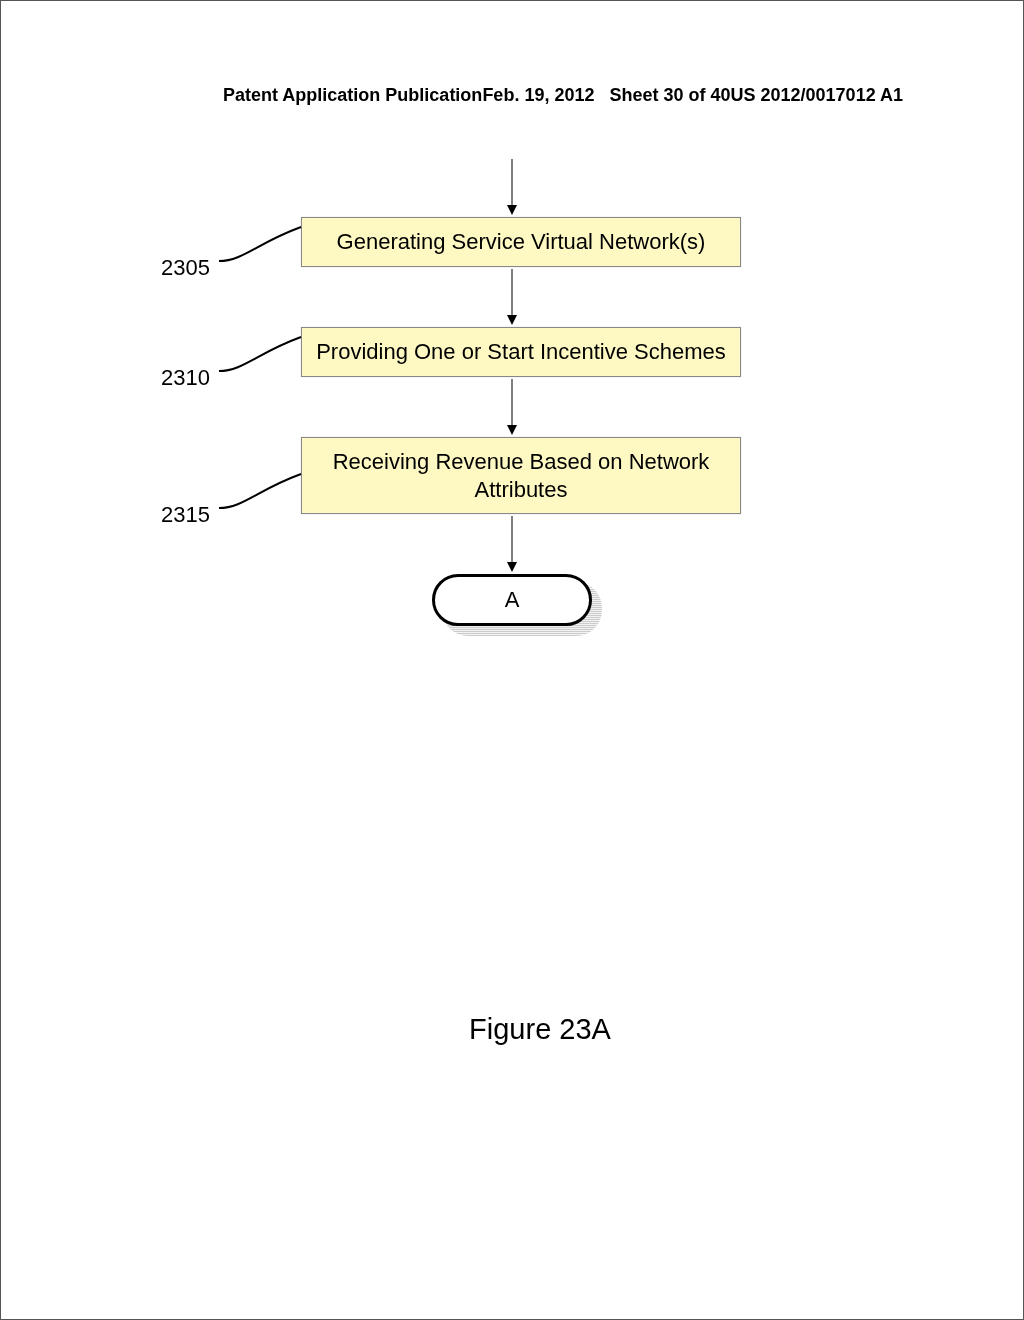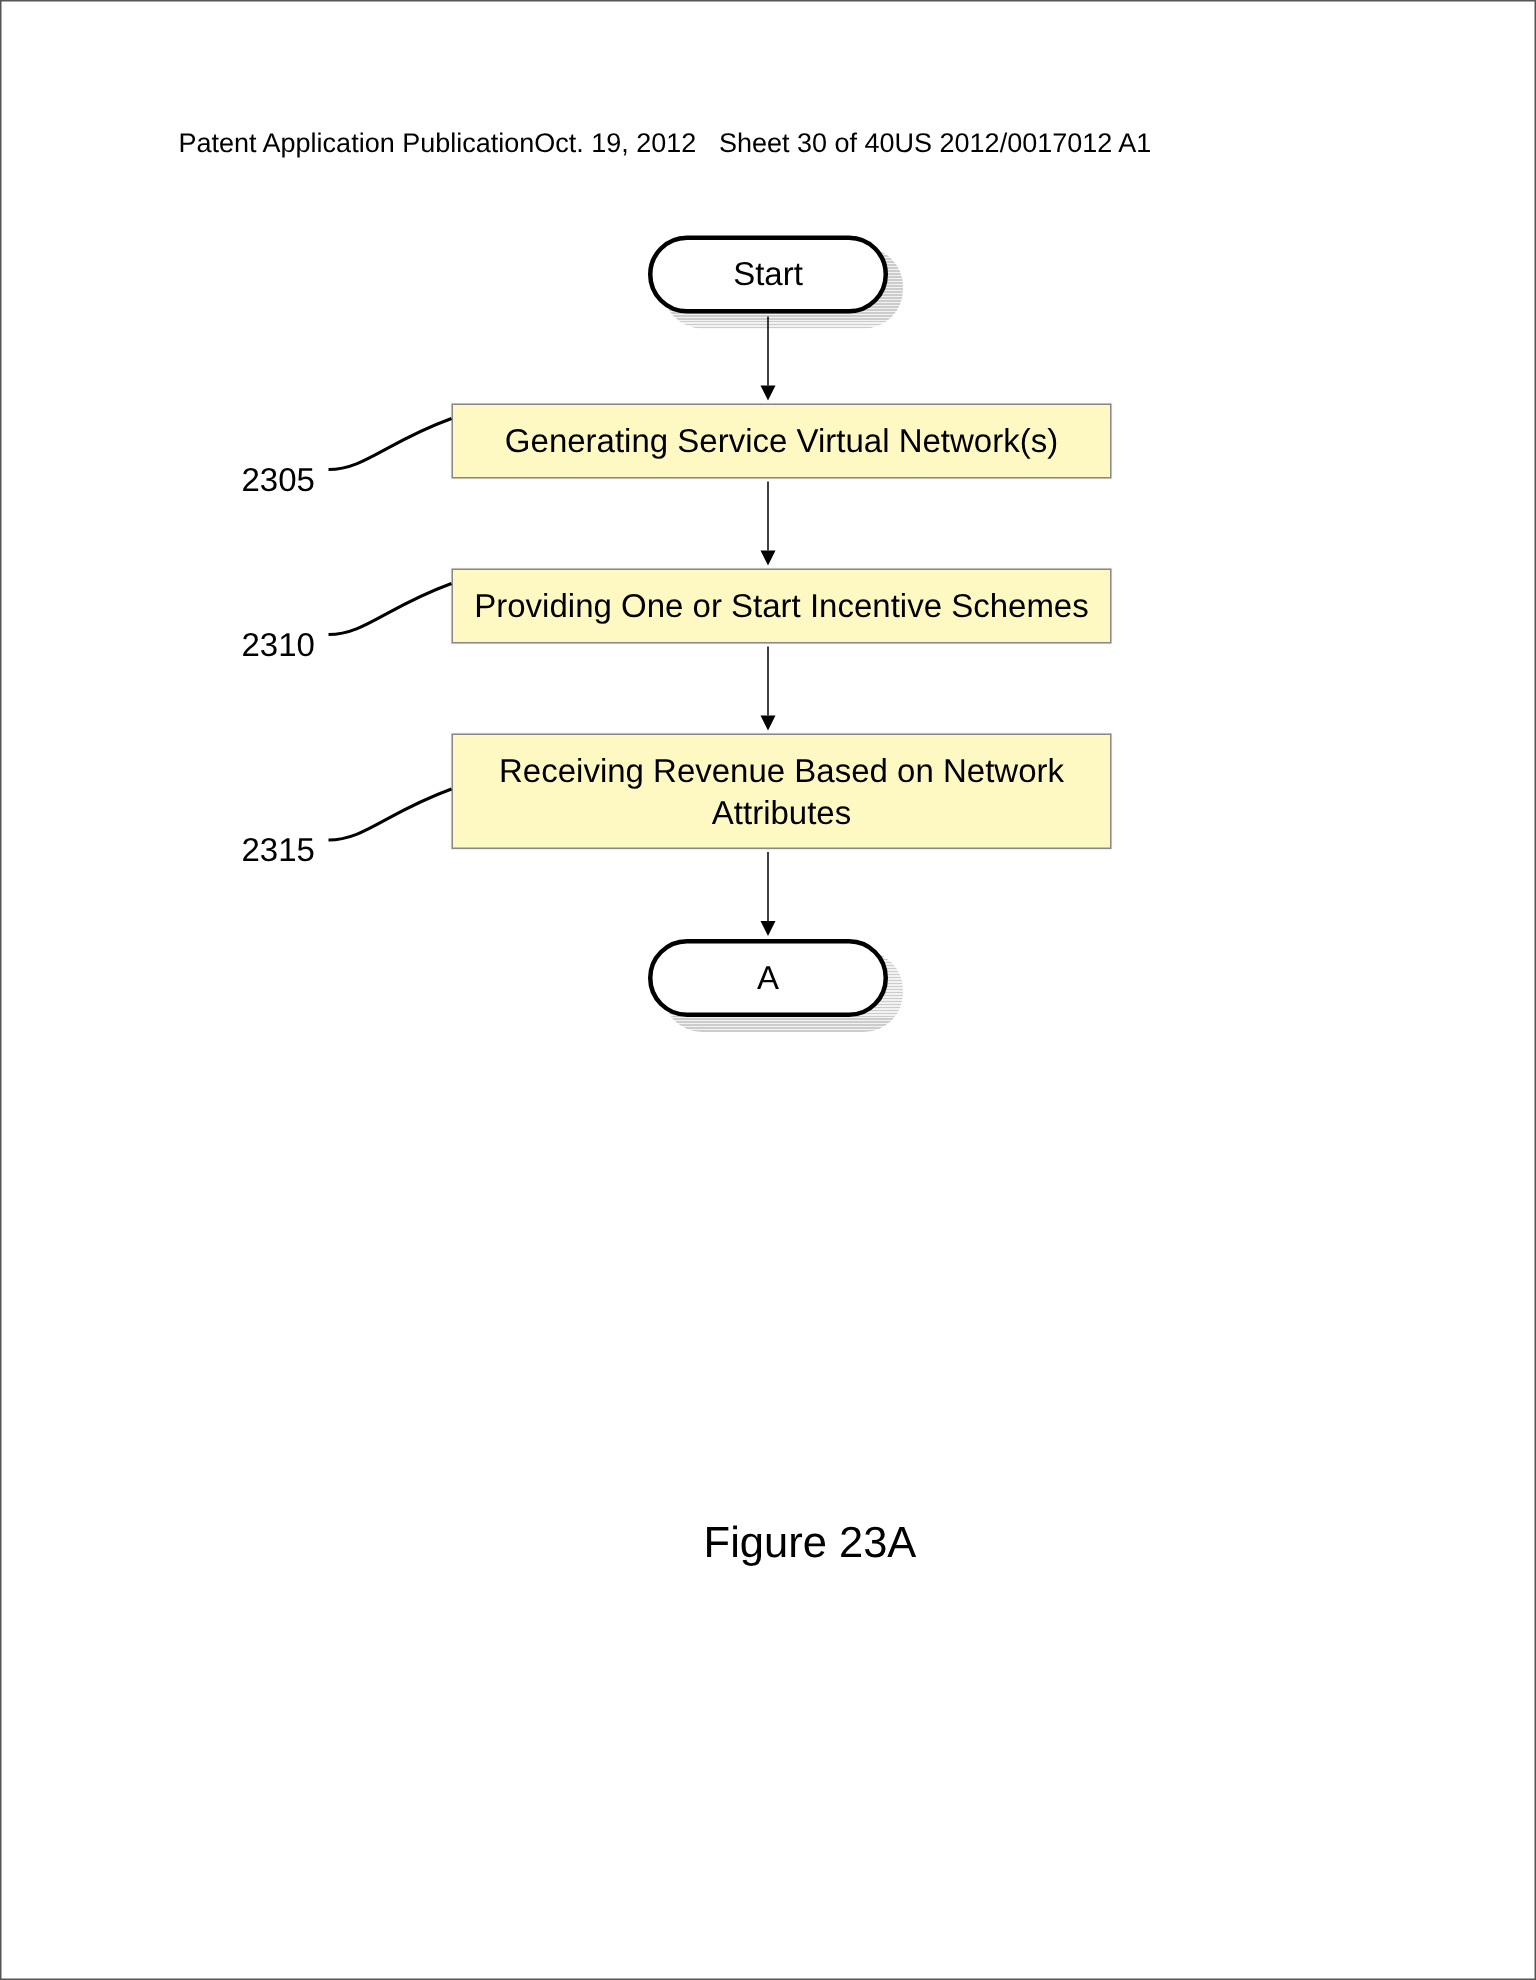--- a/index.html
+++ b/index.html
@@ -17,23 +17,23 @@
     height: 1320px;
     border: 1px solid #555;
     box-sizing: border-box;
   }
   .header {
     position: absolute;
     top: 84px;
     left: 118px;
     right: 120px;
     font-size: 18px;
-    font-weight: normal;
+    font-weight: bold;
     display: flex;
-    justify-content: flex-start;
+    justify-content: flex-end;
     white-space: nowrap;
   }
   .header .left  { flex: 0 0 auto; }
   .header .mid   { flex: 0 0 auto; }
   .header .right { flex: 0 0 auto; }
 
   .flow {
     position: absolute;
     top: 156px;
     left: 0;
@@ -133,32 +133,28 @@
   }
 </style>
 </head>
 <body>
 
 <div class="page">
 
   <div class="header">
     <span class="left">Patent Application Publication</span>
     <span class="mid">
-      <span>Oct. 19, 2012</span>&nbsp;&nbsp;
+      <span>Feb. 19, 2012</span>&nbsp;&nbsp;
       <span>Sheet 30 of 40</span>
     </span>
     <span class="right">US 2012/0017012 A1</span>
   </div>
 
   <div class="flow">
 
-    <div class="terminator-wrap">
-      <div class="terminator-shadow"></div>
-      <div class="terminator">Start</div>
-    </div>
 
     <div class="arrow-gap"></div>
 
     <div class="step-block">
       <div class="step-box">Generating Service Virtual Network(s)</div>
       <div class="ref">
         <svg width="90" height="44">
           <path d="M4 40 C 28 40, 42 22, 86 6" stroke="#000" fill="none" stroke-width="2"></path>
         </svg>
         <span>2305</span>

